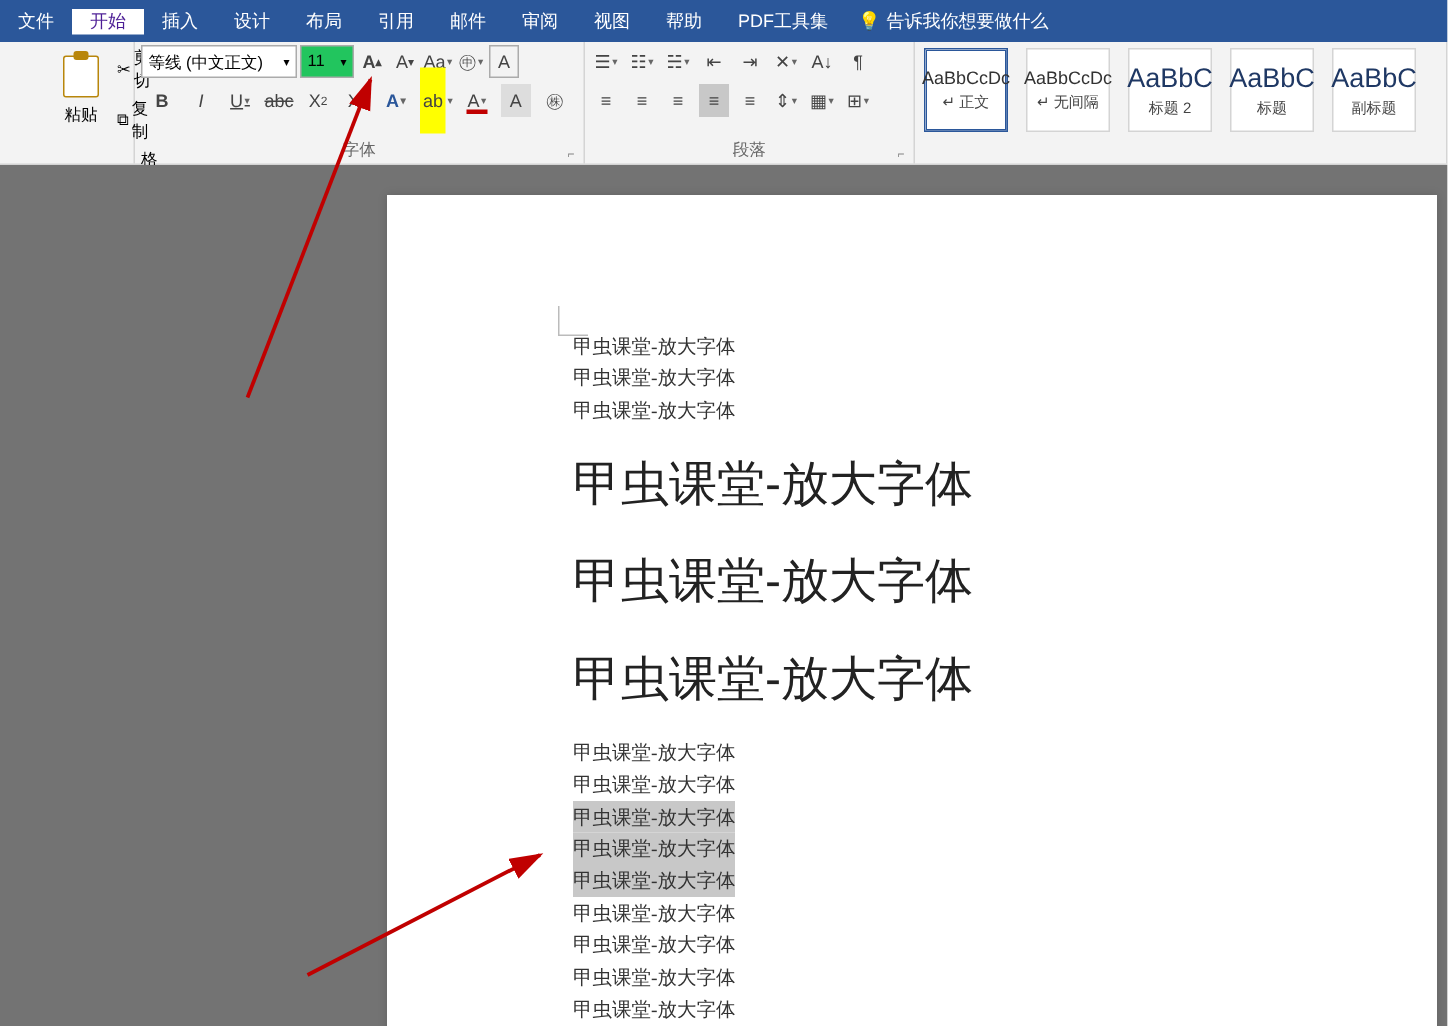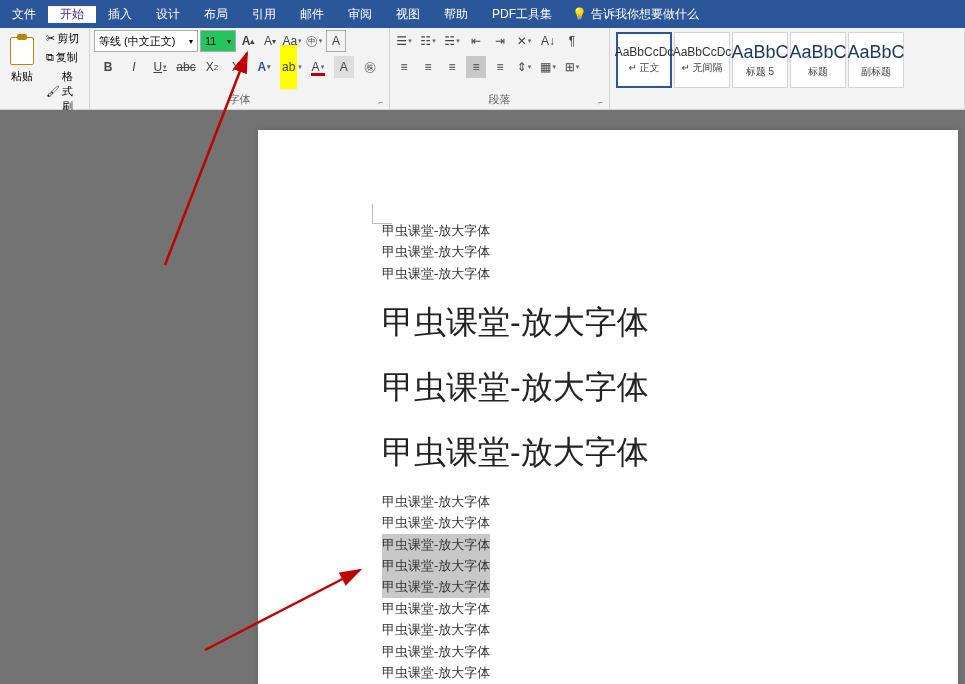--- a/index.html
+++ b/index.html
@@ -66,20 +66,21 @@
   position: absolute;
   right: 2px;
   bottom: 2px;
   font-size: 8px;
   color: #888;
 }
 .clipboard-col {
   display: flex;
   flex-direction: column;
   align-items: center;
+  margin-left: 32px;
 }
 .paste-btn {
   width: 36px;
   height: 60px;
   display: flex;
   flex-direction: column;
   align-items: center;
   justify-content: center;
   font-size: 11px;
 }
@@ -173,21 +174,21 @@
 .sub { font-size: 8px; vertical-align: sub; }
 .color-strip {
   position: absolute;
   bottom: 2px;
   left: 3px;
   right: 3px;
   height: 3px;
 }
 .styles {
   display: flex;
-  gap: 2px;
+  gap: 12px;
   padding: 2px;
 }
 .style-item {
   width: 56px;
   height: 56px;
   border: 1px solid #d4d4d4;
   background: #fff;
   display: flex;
   flex-direction: column;
   align-items: center;
@@ -388,21 +389,21 @@
         <div class="style-item active">
           <div class="style-preview">AaBbCcDc</div>
           <div class="style-name">↵ 正文</div>
         </div>
         <div class="style-item">
           <div class="style-preview">AaBbCcDc</div>
           <div class="style-name">↵ 无间隔</div>
         </div>
         <div class="style-item">
           <div class="style-preview big">AaBbC</div>
-          <div class="style-name">标题 5</div>
+          <div class="style-name">标题 2</div>
         </div>
         <div class="style-item">
           <div class="style-preview big">AaBbC</div>
           <div class="style-name">标题</div>
         </div>
         <div class="style-item">
           <div class="style-preview big">AaBbC</div>
           <div class="style-name">副标题</div>
         </div>
       </div>

